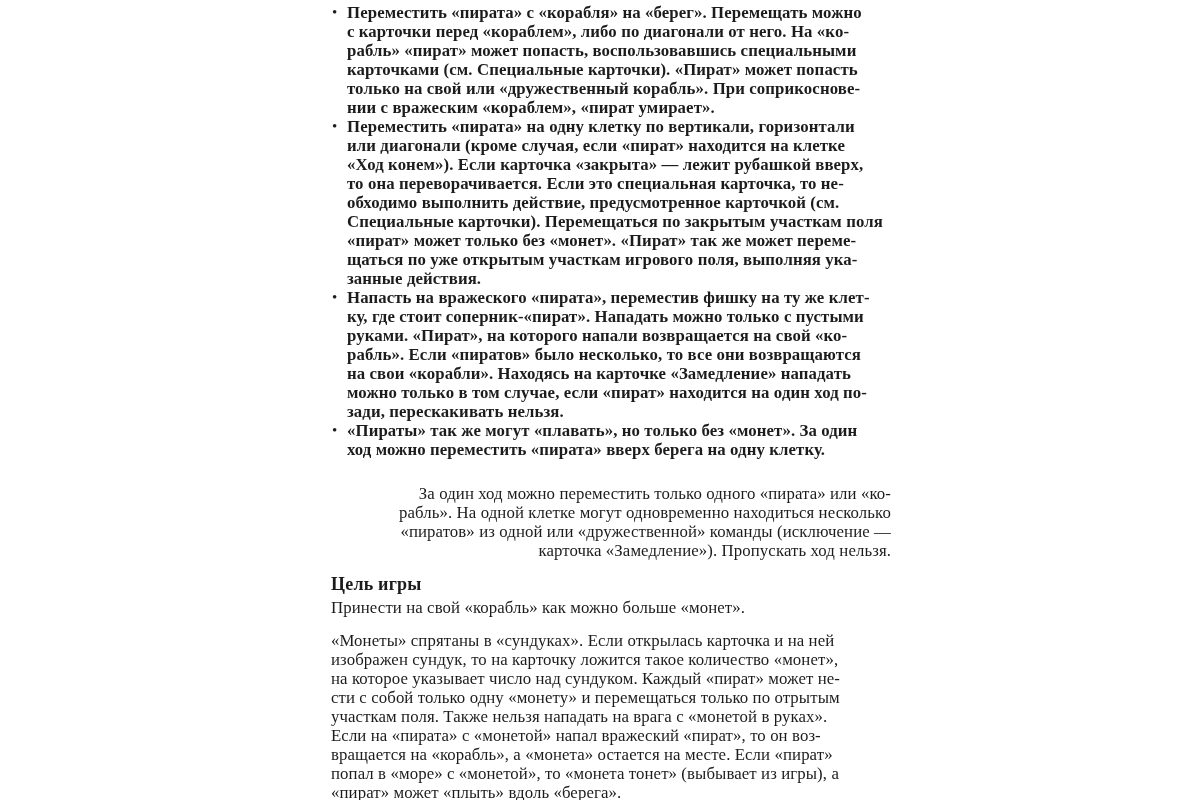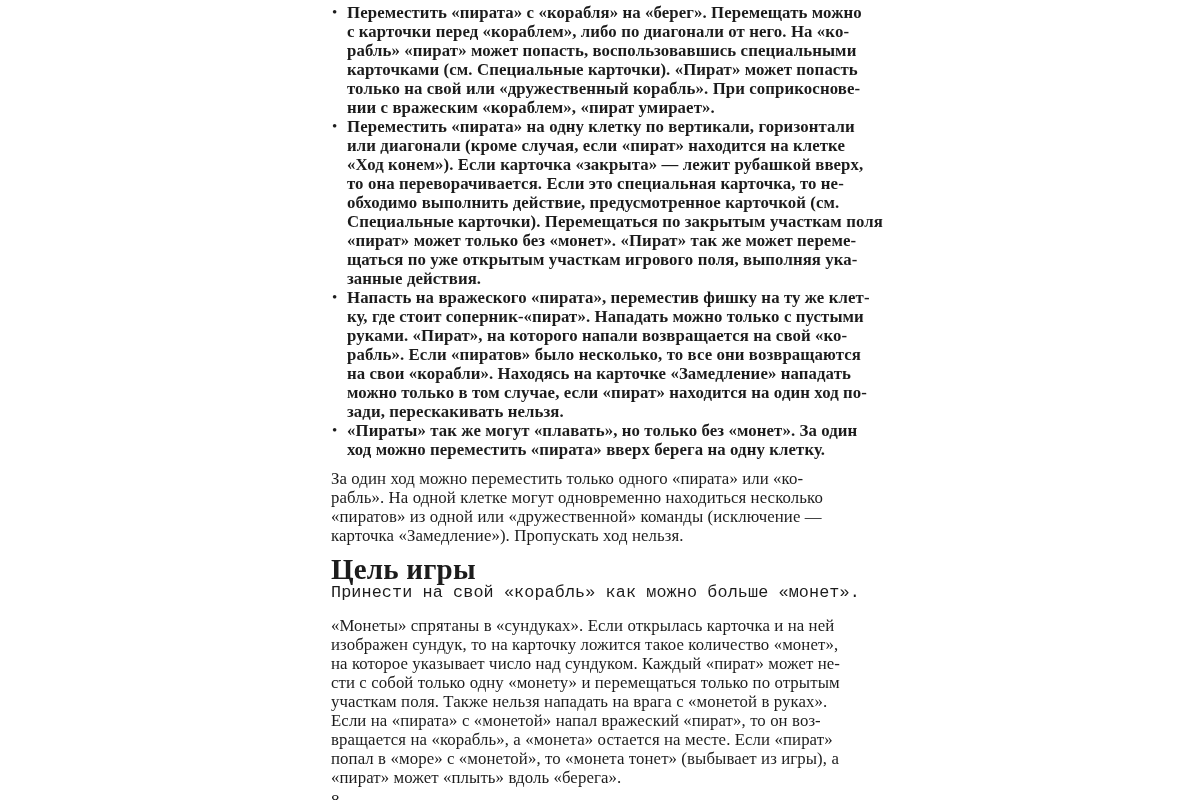--- a/index.html
+++ b/index.html
@@ -31,29 +31,29 @@
     flex: none;
     width: 15px;
     padding-left: 1px;
     font-size: 15px;
   }
   .btext { white-space: pre; font-weight: bold; }
   .para {
     margin: 0;
     white-space: pre;
   }
-  .para-turns { margin-top: 10px; }
+  .para-turns { margin-top: 25px; text-align: right; }
   .heading {
     margin: 11px 0 0 0;
-    font-size: 29px;
+    font-size: 18px;
     line-height: 26px;
     font-weight: bold;
     letter-spacing: 0.2px;
   }
-  .para-goal-1 { margin-top: 1px; font-family: Liberation Mono, monospace; }
+  .para-goal-1 { margin-top: 1px; }
   .para-goal-2 { margin-top: 14px; }
   .pagenum {
     margin-top: 4px;
     font-size: 17px;
     line-height: 19px;
   }
 </style>
 </head>
 <body>
 

